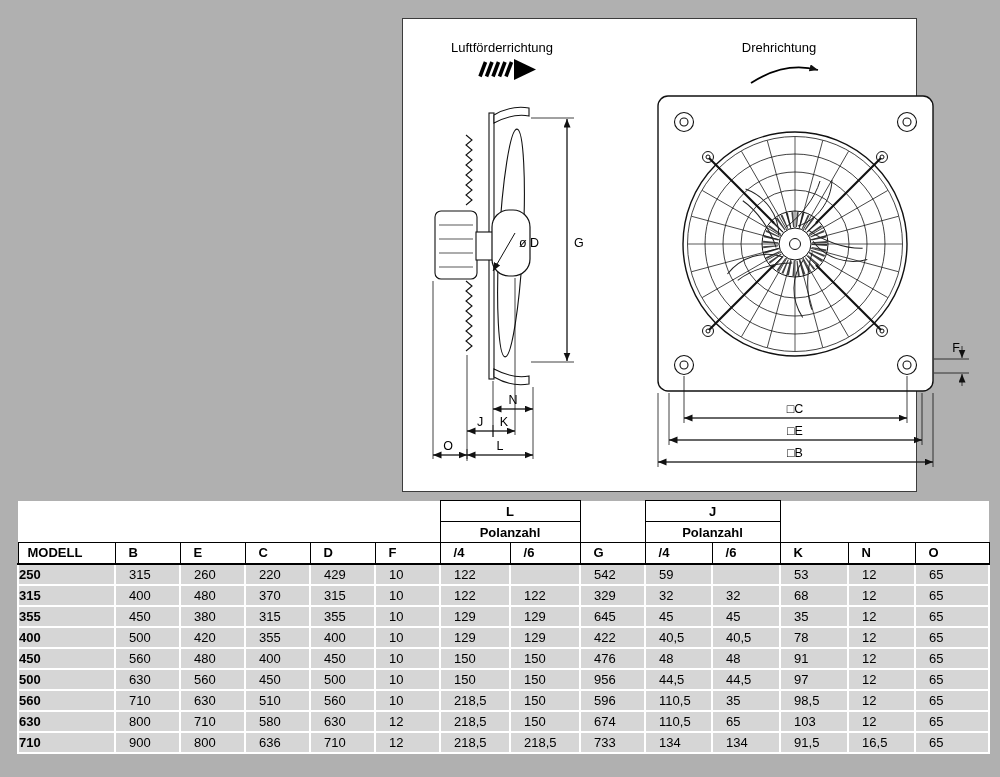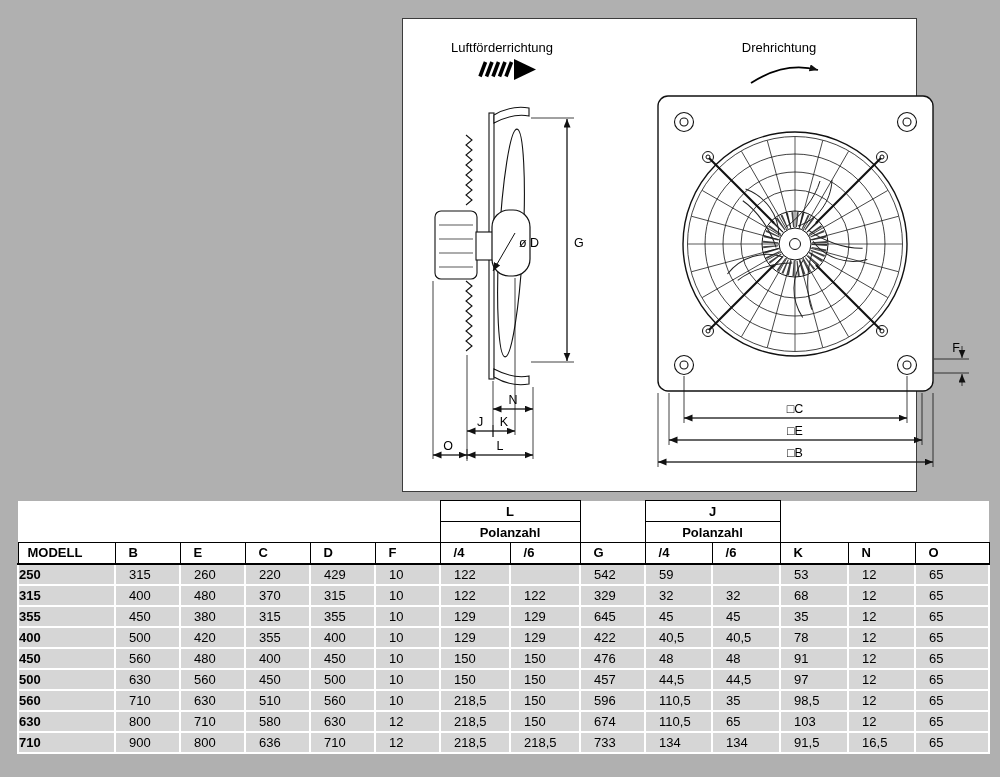--- a/index.html
+++ b/index.html
@@ -329,21 +329,21 @@
         </tr>
         <tr>
           <td class="model">500</td>
           <td>630</td>
           <td>560</td>
           <td>450</td>
           <td>500</td>
           <td>10</td>
           <td>150</td>
           <td>150</td>
-          <td>457</td>
+          <td>956</td>
           <td>44,5</td>
           <td>44,5</td>
           <td>97</td>
           <td>12</td>
           <td>65</td>
         </tr>
         <tr>
           <td class="model">560</td>
           <td>710</td>
           <td>630</td>

